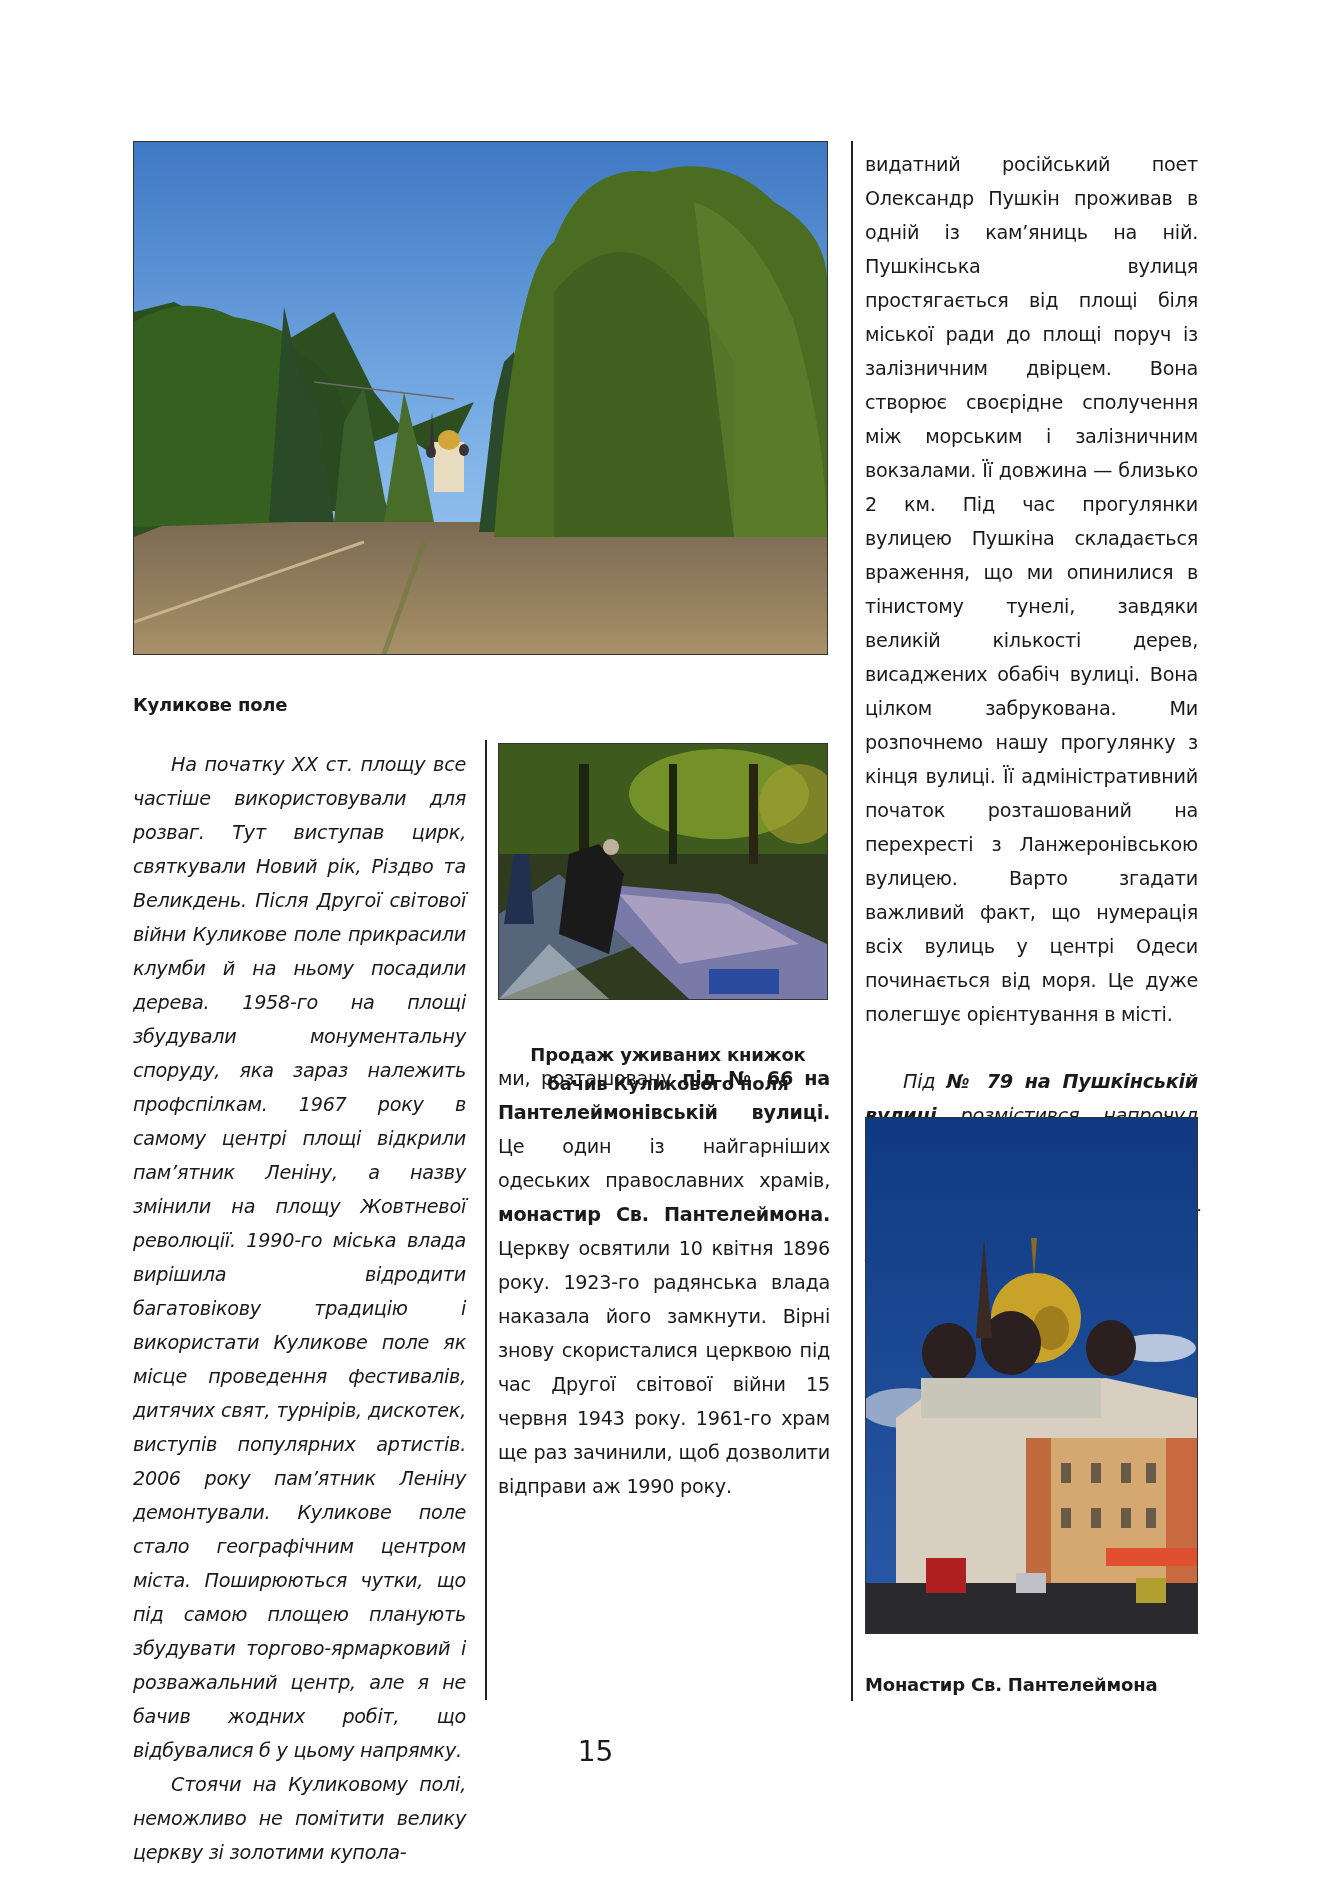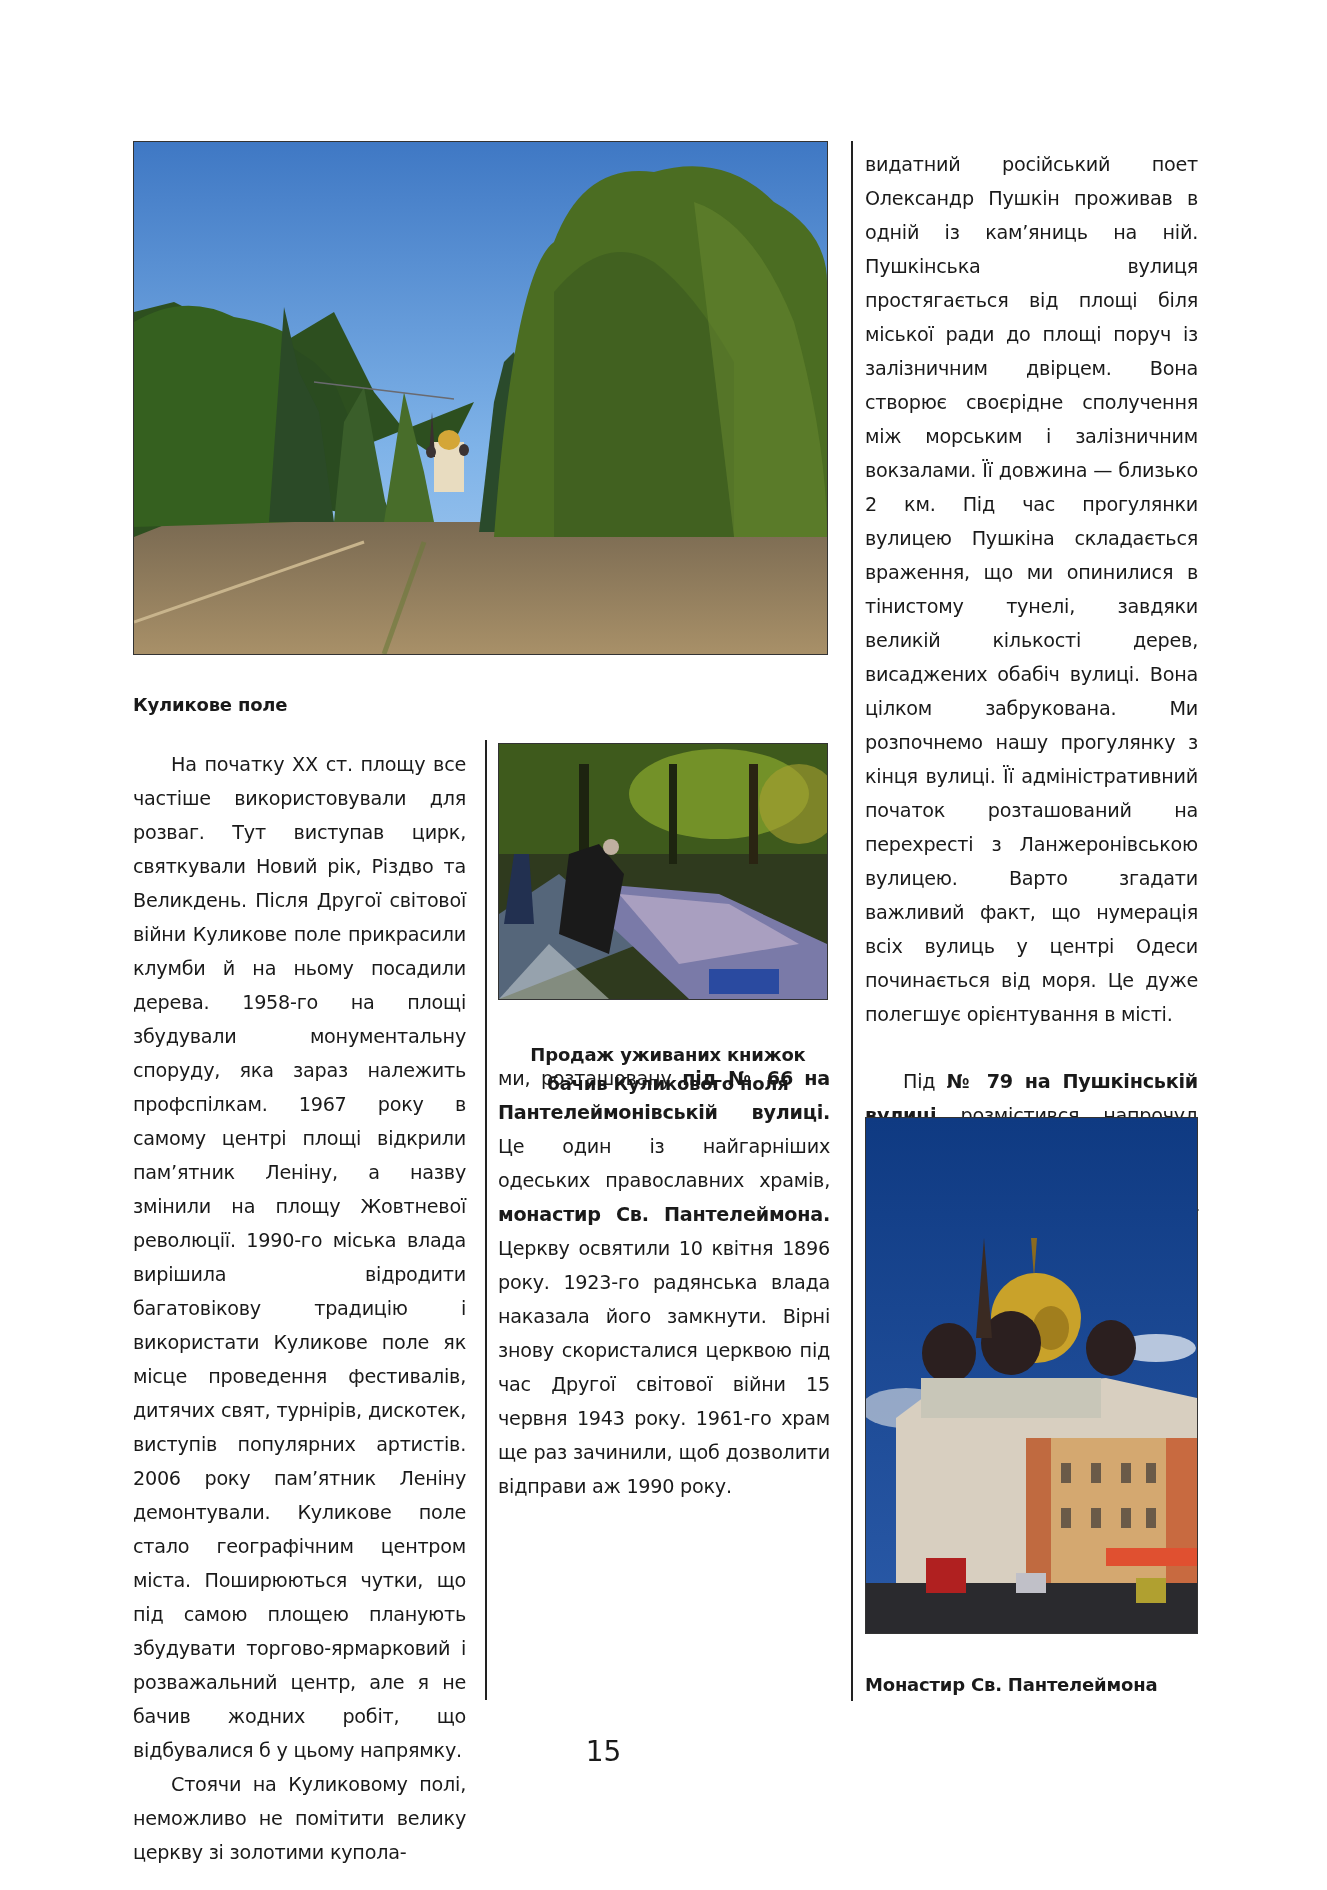--- a/index.html
+++ b/index.html
@@ -1,21 +1,21 @@
 <!DOCTYPE html>
 <html><head>
 <meta charset="utf-8">
 <style>
   html, body { margin: 0; padding: 0; background: #ffffff; }
   body { width: 1327px; height: 1890px; position: relative; overflow: hidden;
          font-family: "DejaVu Sans", sans-serif; color: #1a1a1a; }
   .abs { position: absolute; }
   .col-text { font-size: 19.2px; line-height: 34px; text-align: justify; letter-spacing: -0.25px; hyphens: manual; }
   .col-text p { margin: 0; }
-  .col-text p.indent { text-indent: 38px; }
+  .col-text p.indent { text-indent: 38px; font-style: italic; }
   .col-text p.gap { margin-top: 33px; }
   .caption { font-size: 18px; font-weight: bold; line-height: 29px; letter-spacing: -0.2px; text-align: center; }
   .photo { border: 1px solid #333; overflow: hidden; box-sizing: border-box; }
   .divider { width: 1.5px; background: #222; }
   .page-number { font-size: 28px; }
   b { font-weight: bold; }
 </style>
 </head>
 <body>
 
@@ -139,13 +139,13 @@
     </g>
     <rect x="240" y="430" width="91" height="18" fill="#e05030"></rect>
     <rect x="0" y="465" width="331" height="50" fill="#2a2a2e"></rect>
     <rect x="60" y="440" width="40" height="35" fill="#b02020"></rect>
     <rect x="150" y="455" width="30" height="20" fill="#c0c0c8"></rect>
     <rect x="270" y="460" width="30" height="25" fill="#b0a030"></rect>
   </svg>
 </div>
 <div class="abs caption" style="left:865px; top:1670px;">Монастир Св. Пантелеймона</div>
 
-<div class="abs page-number" style="left:8px; width:1191px; text-align:center; top:1735px;">15</div>
+<div class="abs page-number" style="left:0; width:1191px; text-align:center; top:1735px;">15</div>
 
 </body></html>

